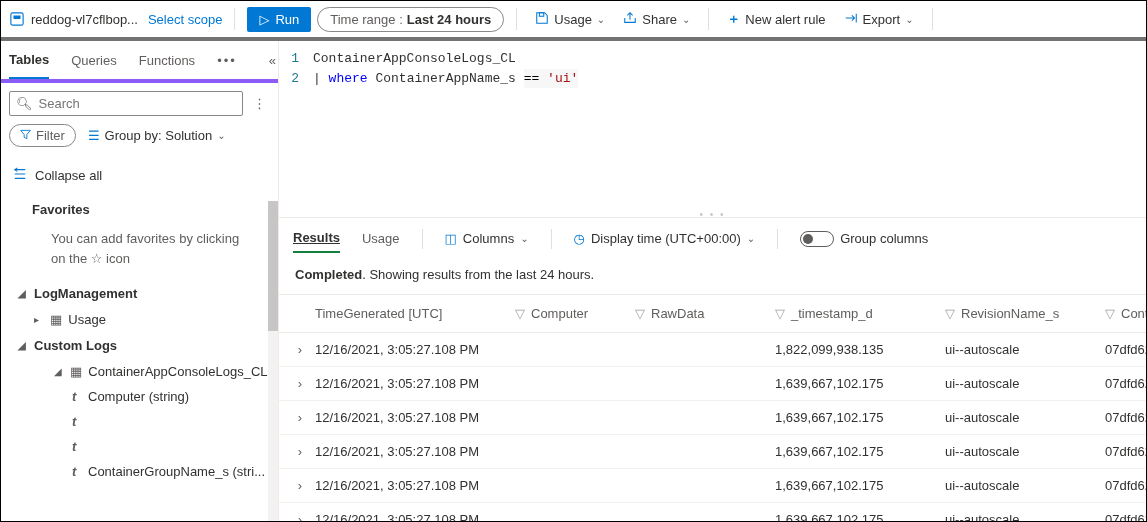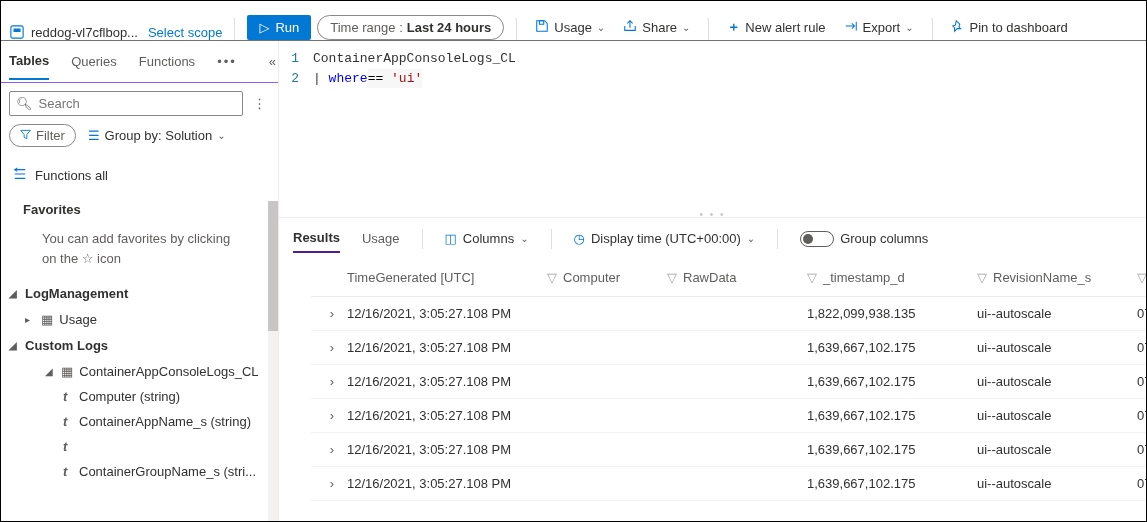--- a/index.html
+++ b/index.html
@@ -1,54 +1,54 @@
 <!DOCTYPE html>
 <html><head>
 <meta charset="utf-8">
 <style>
   * { box-sizing: border-box; margin: 0; padding: 0; }
   body { font-family: "Segoe UI", Arial, sans-serif; font-size: 13px; color: #323130; width: 1147px; height: 522px; overflow: hidden; background: #fff; border: 1px solid #000; }
   
   
-  .top-bar { display: flex; align-items: flex-end; height: 40px; padding: 0 8px; border-bottom: 1px solid #737373; gap: 6px; }
+  .top-bar { display: flex; align-items: center; height: 40px; padding: 0 8px; border-bottom: 4px solid #737373; gap: 6px; }
   .app-icon { width: 16px; height: 16px; display: inline-flex; align-items: center; justify-content: center; color: #0078d4; }
   .scope-name { color: #323130; max-width: 115px; overflow: hidden; text-overflow: ellipsis; white-space: nowrap; }
   .select-scope { color: #0078d4; cursor: pointer; margin-left: 4px; }
   .vsep { width: 1px; height: 22px; background: #e1dfdd; margin: 0 6px; }
   .run-btn { background: #0078d4; color: #fff; border: none; border-radius: 2px; padding: 5px 12px; display: inline-flex; align-items: center; gap: 6px; cursor: pointer; font-size: 13px; }
   .time-range-pill { border: 1px solid #8a8886; border-radius: 14px; padding: 4px 12px; display: inline-flex; align-items: center; gap: 4px; color: #605e5c; cursor: pointer; }
   .time-range-pill b { color: #323130; font-weight: 600; }
   .tb-btn { background: none; border: none; color: #0078d4; cursor: pointer; display: inline-flex; align-items: center; gap: 5px; padding: 4px 6px; font-size: 13px; }
   .tb-btn .lbl { color: #323130; }
   .chev { font-size: 10px; color: #605e5c; }
   
   
   .main { display: flex; height: calc(100% - 40px); }
   .side { width: 278px; border-right: 1px solid #edebe9; display: flex; flex-direction: column; position: relative; }
   .side-scrolltrack { position: absolute; right: 0; top: 160px; bottom: 0; width: 10px; background: #f3f2f1; }
   .side-scrollthumb { position: absolute; right: 0; top: 160px; width: 10px; height: 130px; background: #c8c6c4; }
   
-  .side-tabs { display: flex; align-items: center; padding: 0 8px; border-bottom: 1px solid #8b5cf6; height: 42px; gap: 22px; }
+  .side-tabs { display: flex; align-items: center; padding: 0 8px; border-bottom: 4px solid #8b5cf6; height: 42px; gap: 22px; }
   .side-tab { padding: 10px 0; cursor: pointer; color: #605e5c; }
   .side-tab.active { color: #323130; font-weight: 600; border-bottom: 2px solid #0078d4; }
   .side-tab-more { margin-left: auto; color: #605e5c; cursor: pointer; letter-spacing: 2px; }
   .side-collapse { margin-left: 10px; cursor: pointer; color: #605e5c; }
   
   .side-search-row { display: flex; align-items: center; padding: 8px 8px; gap: 6px; }
   .search-box { flex: 1; display: flex; align-items: center; border: 1px solid #8a8886; border-radius: 2px; padding: 4px 6px; gap: 6px; color: #605e5c; }
   .search-box input { border: none; outline: none; flex: 1; font-size: 13px; }
   .dots-vert { cursor: pointer; color: #605e5c; padding: 0 4px; }
   
   .side-filter-row { display: flex; align-items: center; padding: 0 8px 10px; gap: 12px; }
   .filter-pill { display: inline-flex; align-items: center; gap: 5px; border: 1px solid #8a8886; border-radius: 12px; padding: 3px 10px; cursor: pointer; color: #605e5c; }
   .groupby { display: inline-flex; align-items: center; gap: 5px; color: #323130; cursor: pointer; }
   
   .collapse-all { padding: 10px 12px; color: #323130; cursor: pointer; display: flex; align-items: center; gap: 8px; }
   
-  .tree { padding: 0 0 8px 0; overflow: hidden; }
+  .tree { padding: 0 0 8px 9px; overflow: hidden; }
   .tree-header { padding: 8px 22px; font-weight: 600; }
   .tree-note { padding: 4px 22px 12px; color: #605e5c; line-height: 1.5; margin-left: 19px; }
   .tree-group { padding: 6px 8px; font-weight: 600; display: flex; align-items: center; gap: 6px; cursor: pointer; }
   .tree-item { padding: 5px 8px 5px 24px; display: flex; align-items: center; gap: 6px; cursor: pointer; }
   .tree-sub { padding: 5px 8px 5px 44px; display: flex; align-items: center; gap: 6px; cursor: pointer; color: #323130; }
   .tree-sub2 { padding: 5px 8px 5px 62px; display: flex; align-items: center; gap: 6px; cursor: pointer; color: #323130; white-space: nowrap; overflow: hidden; text-overflow: ellipsis; }
   .caret { width: 10px; display: inline-block; color: #605e5c; font-size: 10px; }
   .tbl-icon { color: #605e5c; }
   .t-icon { font-style: italic; font-weight: bold; color: #605e5c; width: 10px; display: inline-block; }
   
@@ -59,30 +59,30 @@
   .ln { width: 24px; text-align: right; color: #237893; padding-right: 14px; user-select: none; }
   .kw { color: #0000ff; }
   .str { color: #a31515; }
   .op { color: #000; }
   .code-rest { background: #f7f7f7; }
   
   .drag-handle { height: 6px; display:flex; justify-content:center; align-items:center; color:#c8c6c4; font-size:10px; letter-spacing:2px; }
   
   .results-bar { display: flex; align-items: center; padding: 6px 14px; gap: 22px; border-top: 1px solid #edebe9; }
   .res-tab { padding: 6px 0; cursor: pointer; color: #605e5c; }
-  .res-tab.active { color: #323130; font-weight: 600; border-bottom: 2px solid #4c1d95; }
+  .res-tab.active { color: #323130; font-weight: 600; border-bottom: 2px solid #15803d; text-decoration: underline; }
   .res-ctrl { display: inline-flex; align-items: center; gap: 6px; color: #323130; cursor: pointer; }
   .toggle { width: 34px; height: 16px; border-radius: 8px; border: 1px solid #605e5c; position: relative; background:#fff; }
   .toggle::after { content:""; position:absolute; left:2px; top:2px; width:10px; height:10px; border-radius:50%; background:#605e5c; }
   
   .status-line { padding: 8px 16px 12px; color: #323130; border-bottom: 1px solid #edebe9; }
   .status-line b { font-weight: 600; }
   
   .grid { flex:1; overflow:hidden; }
-  .grid-head, .grid-row { display: grid; grid-template-columns: 30px 200px 120px 140px 170px 160px 120px; align-items:center; padding: 0 6px; margin-left: 32px; }
+  .grid-head, .grid-row { display: grid; grid-template-columns: 30px 200px 120px 140px 170px 160px 120px; align-items:center; padding: 0 6px; }
   .grid-head { height: 38px; border-bottom: 1px solid #edebe9; color:#605e5c; }
   .gh { display:flex; align-items:center; gap:6px; }
   .gh .fic { color:#a19f9d; }
   .grid-row { height: 34px; border-bottom: 1px solid #f3f2f1; }
   .expander { color:#605e5c; cursor:pointer; text-align:center; }
 </style>
 </head>
 <body>
 
 <div class="top-bar">
@@ -125,26 +125,20 @@
     <span class="lbl">New alert rule</span>
   </button>
   <button class="tb-btn">
     <span><svg width="14" height="14" viewBox="0 0 16 16">
           <path d="M2 8h10M9 5l3 3-3 3M14 3v10" fill="none" stroke="#0078d4" stroke-width="1.2"></path>
         </svg></span>
     <span class="lbl">Export</span>
     <span class="chev">⌄</span>
   </button>
   <span class="vsep"></span>
-  <button class="tb-btn">
-    <span><svg width="14" height="14" viewBox="0 0 16 16">
-          <path d="M6 2l4 4-1 3 2 2-4 0-3 3 0-4-2-2 3-1z" fill="none" stroke="#0078d4" stroke-width="1.2"></path>
-        </svg></span>
-    <span class="lbl">Pin to dashboard</span>
-  </button>
 </div>
 
 <div class="main">
 
   <div class="side">
     <div class="side-tabs">
       <div class="side-tab active">Tables</div>
       <div class="side-tab">Queries</div>
       <div class="side-tab">Functions</div>
       <div class="side-tab-more">•••</div>
@@ -168,21 +162,21 @@
         <span style="color:#0078d4">☰</span>
         <span>Group by: Solution</span>
         <span class="chev">⌄</span>
       </span>
     </div>
     <div class="collapse-all">
       <span style="color:#0078d4"><svg width="14" height="14" viewBox="0 0 16 16">
             <path d="M2 3h12M2 8h12M2 13h12" stroke="#0078d4" stroke-width="1.2"></path>
             <path d="M5 1l-3 2 3 2" fill="none" stroke="#0078d4" stroke-width="1.2"></path>
           </svg></span>
-      <span>Functions all</span>
+      <span>Collapse all</span>
     </div>
     <div class="tree">
       <div class="tree-header">Favorites</div>
       <div class="tree-note">
         <span>You can add favorites by clicking</span><br>
         <span>on the ☆ icon</span>
       </div>
       <div class="tree-group">
         <span class="caret">◢</span>
         <span>LogManagement</span>
@@ -200,38 +194,37 @@
         <span class="caret">◢</span>
         <span class="tbl-icon">▦</span>
         <span>ContainerAppConsoleLogs_CL</span>
       </div>
       <div class="tree-sub2">
           <span class="t-icon">t</span>
           <span>Computer (string)</span>
         </div>
       <div class="tree-sub2">
           <span class="t-icon">t</span>
-          <span>ContainerAppName_s (string)</span>
         </div>
       <div class="tree-sub2">
           <span class="t-icon">t</span>
         </div>
       <div class="tree-sub2">
           <span class="t-icon">t</span>
           <span>ContainerGroupName_s (stri...</span>
         </div>
     </div>
     <div class="side-scrolltrack"></div>
     <div class="side-scrollthumb"></div>
   </div>
 
   <div class="content">
     <div class="editor">
       <div class="ed-line"><span class="ln">1</span><span>ContainerAppConsoleLogs_CL</span></div>
-      <div class="ed-line"><span class="ln">2</span><span>| </span><span class="kw">where</span><span class="op code-rest">==</span><span class="code-rest"> </span><span class="str code-rest">'ui'</span></div>
+      <div class="ed-line"><span class="ln">2</span><span>| </span><span class="kw">where</span><span> ContainerAppName_s </span><span class="op code-rest">==</span><span class="code-rest"> </span><span class="str code-rest">'ui'</span></div>
     </div>
     <div class="drag-handle">• • •</div>
     <div class="results-bar">
       <div class="res-tab active">Results</div>
       <div class="res-tab">Usage</div>
       <span style="width:1px;height:20px;background:#e1dfdd"></span>
       <span class="res-ctrl">
         <span style="color:#0078d4">◫</span>
         <span>Columns</span>
         <span class="chev">⌄</span>
@@ -241,20 +234,23 @@
         <span style="color:#0078d4">◷</span>
         <span>Display time (UTC+00:00)</span>
         <span class="chev">⌄</span>
       </span>
       <span style="width:1px;height:20px;background:#e1dfdd"></span>
       <span class="res-ctrl">
         <span class="toggle"></span>
         <span>Group columns</span>
       </span>
     </div>
+    <div class="status-line">
+      <b>Completed</b><span>. Showing results from the last 24 hours.</span>
+    </div>
     <div class="grid">
       <div class="grid-head">
         <div></div>
         <div class="gh">
             <span>TimeGenerated [UTC]</span>
           </div>
         <div class="gh">
             <span class="fic">▽</span>
             <span>Computer</span>
           </div>

